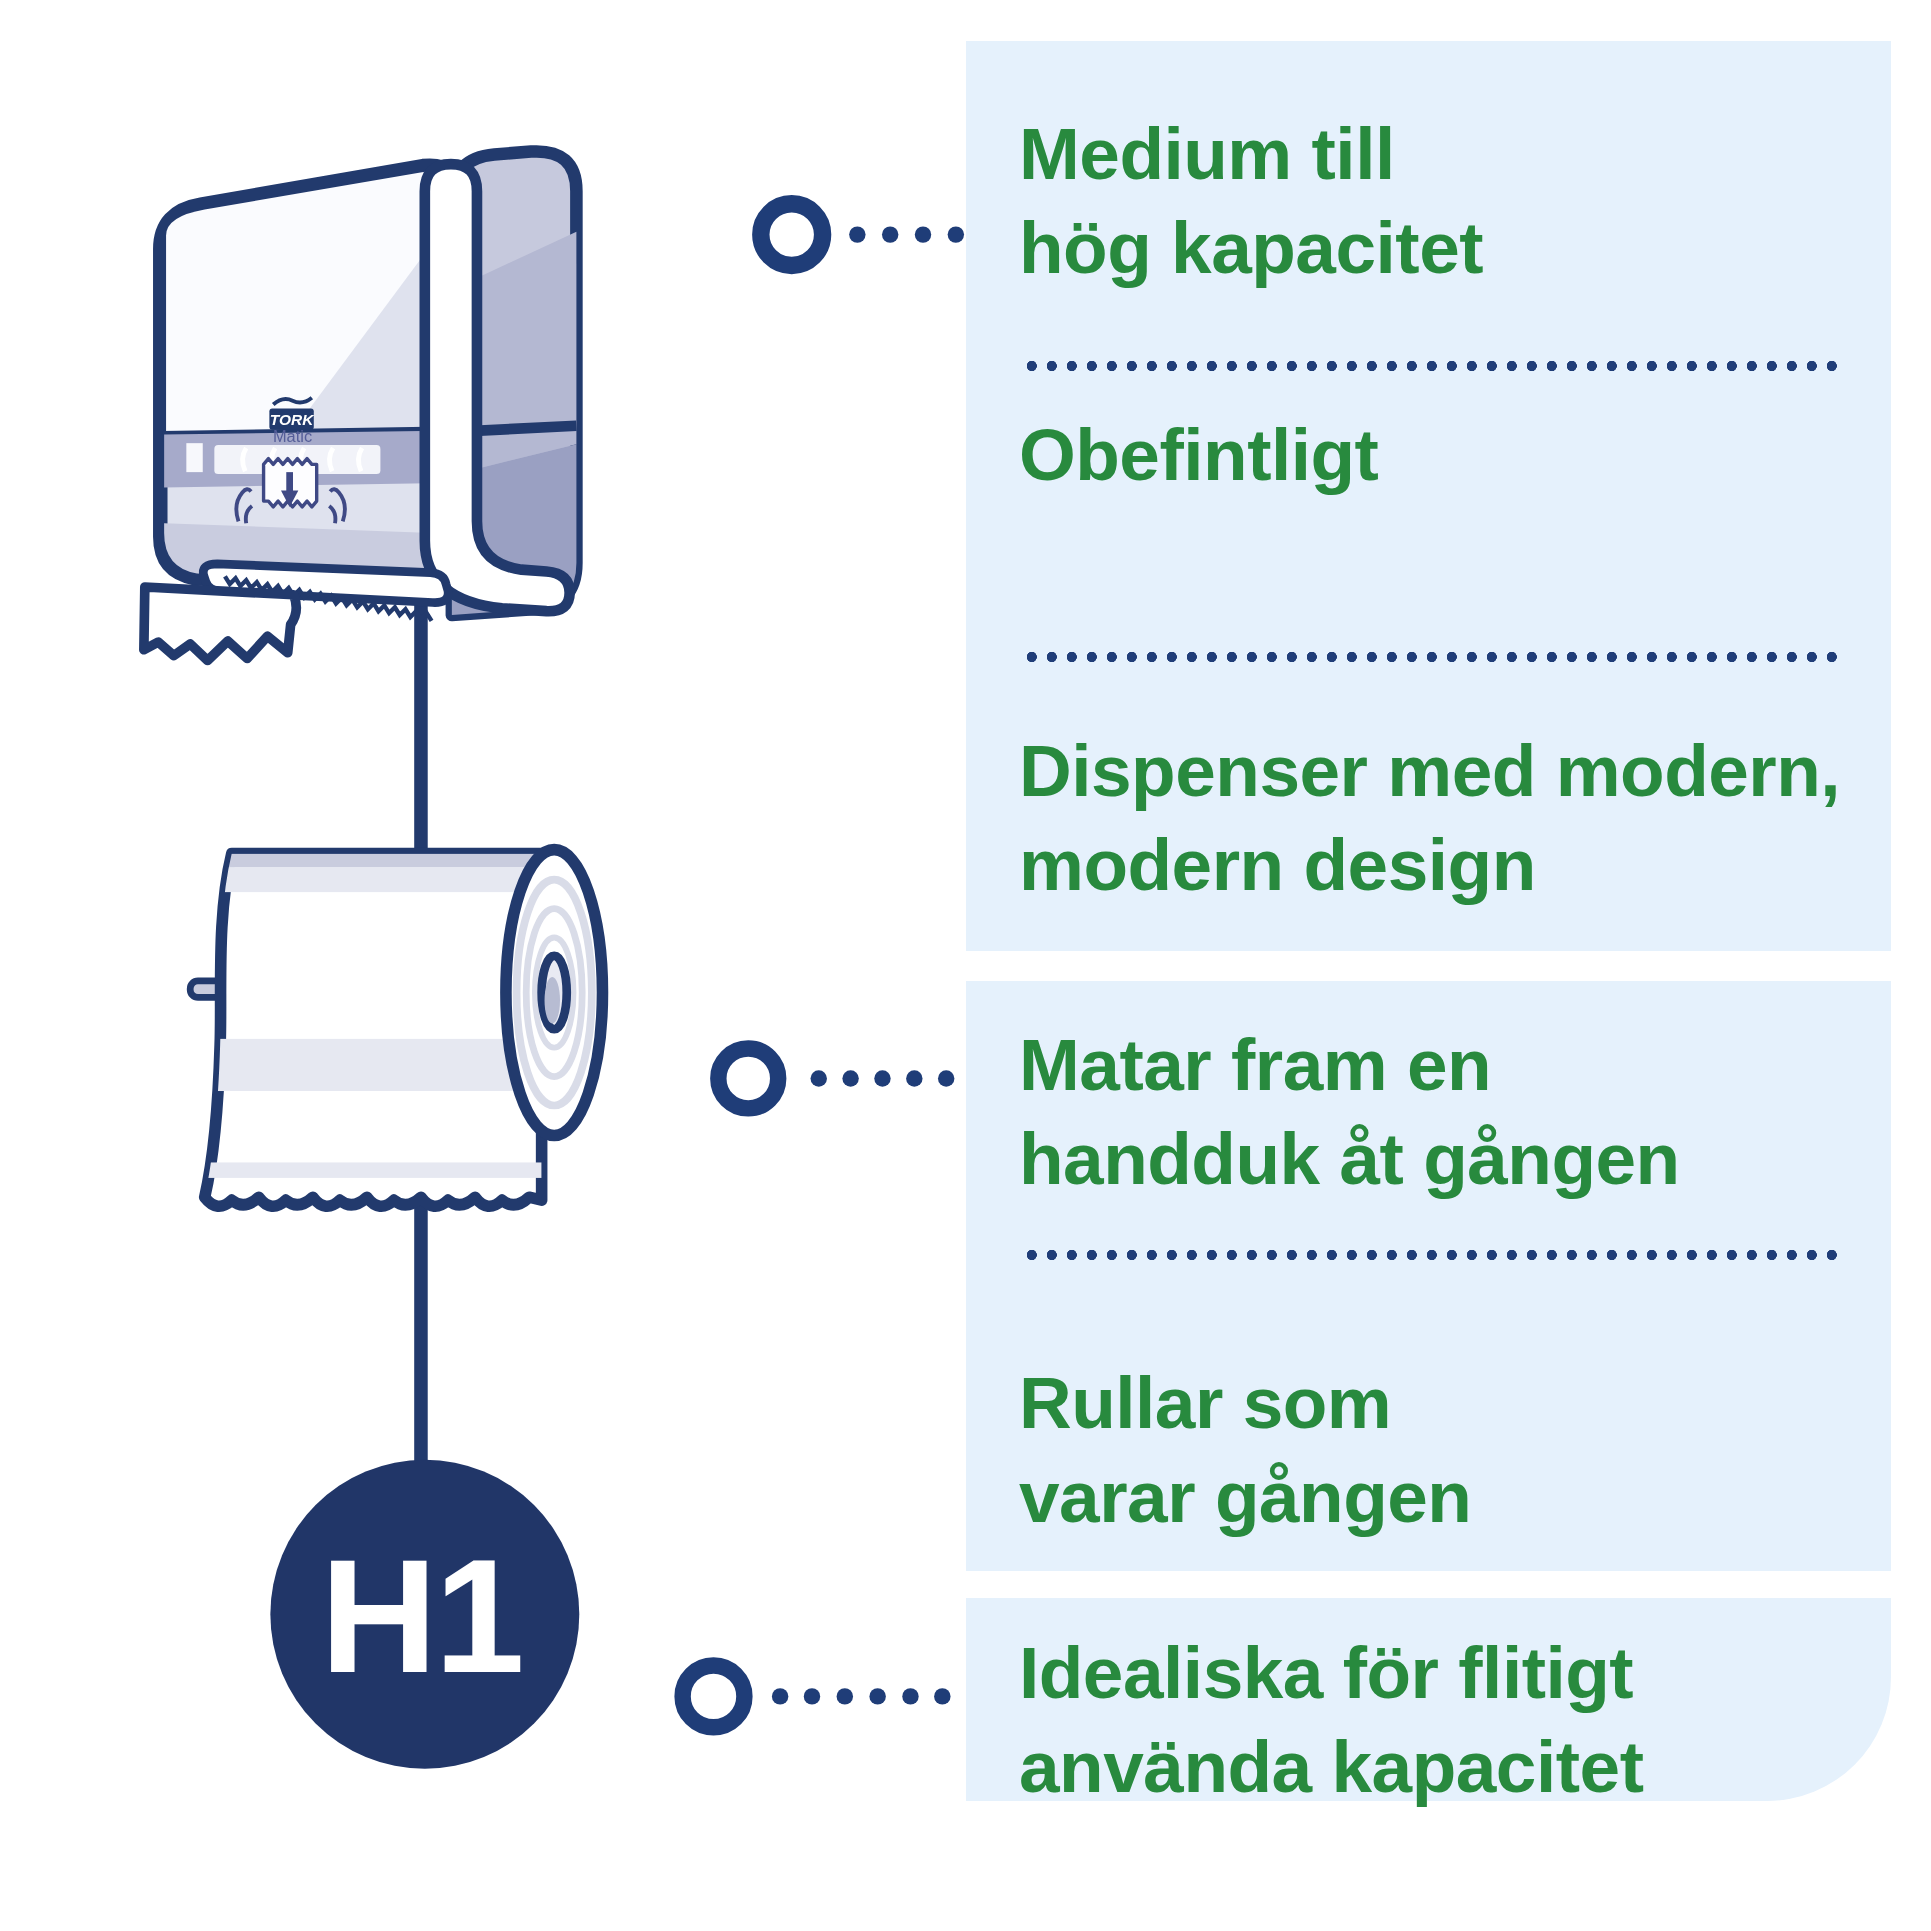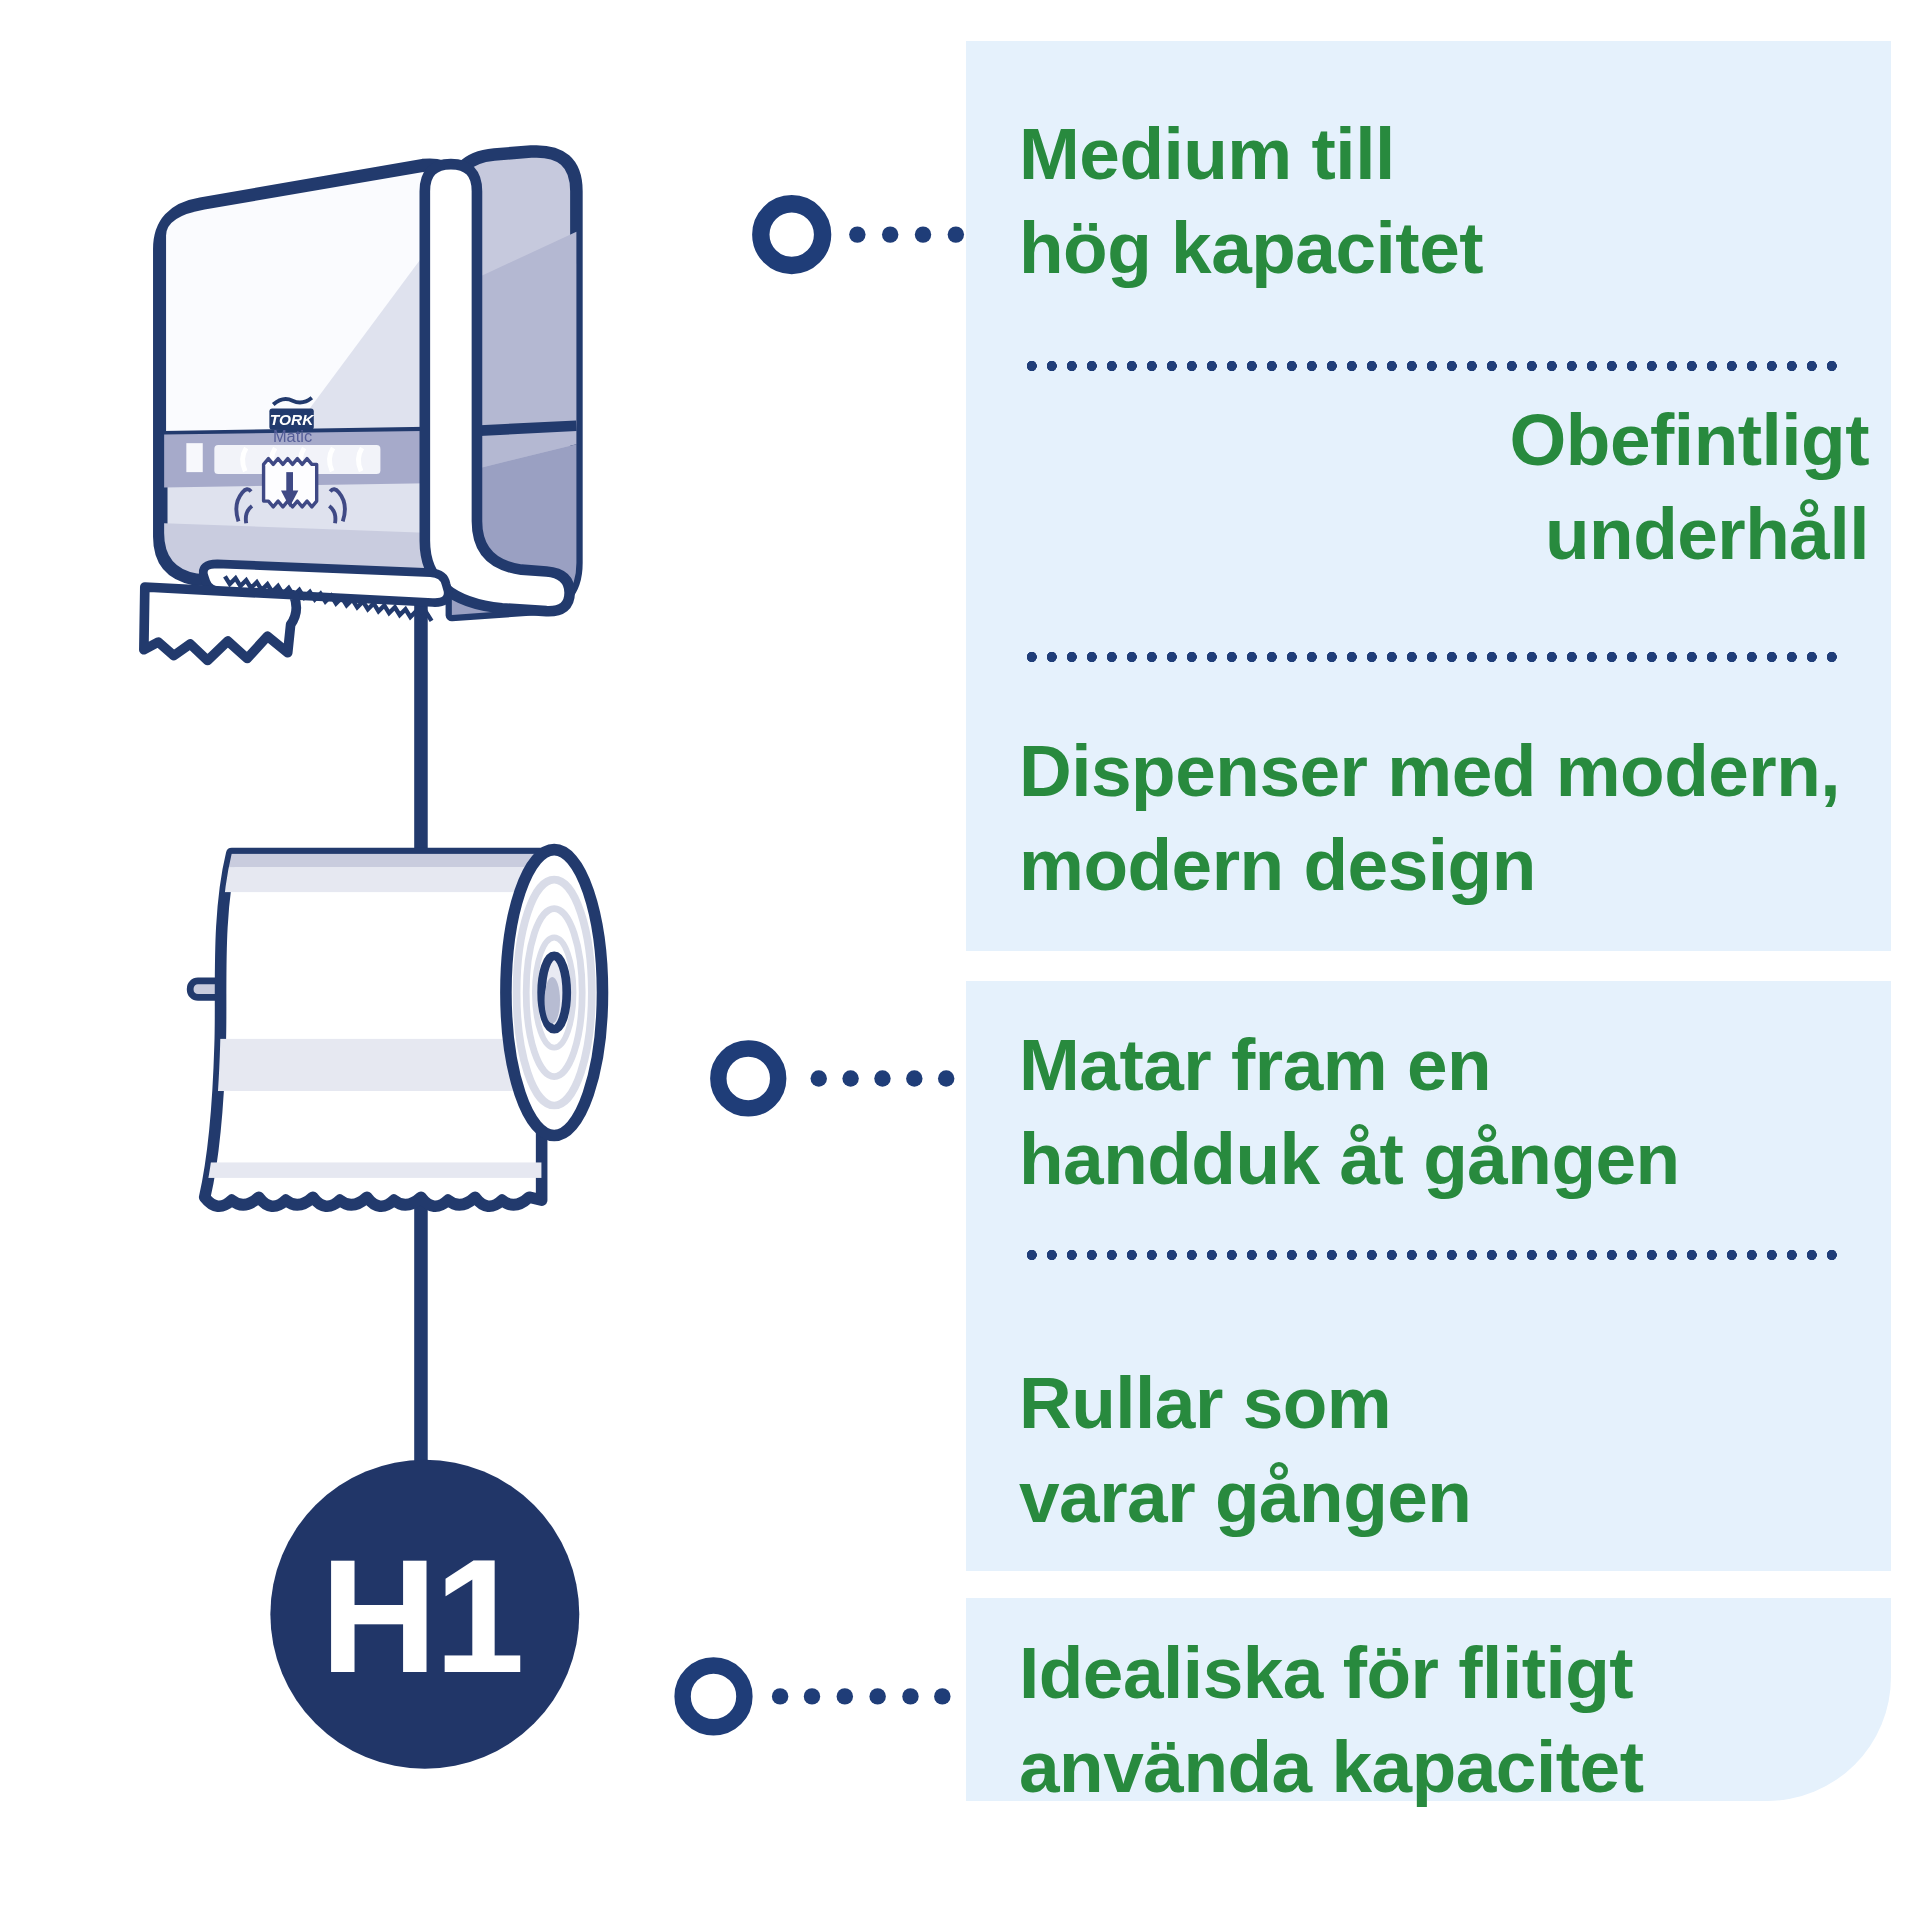--- a/index.html
+++ b/index.html
@@ -33,21 +33,21 @@
   .dotline{
     position:absolute;
     left:61px;
     width:819px;
     height:9.7px;
     background-image:radial-gradient(circle at 4.8px 4.8px, #1F3D78 4.8px, rgba(31,61,120,0) 5.3px);
     background-size:20px 9.7px;
     background-repeat:repeat-x;
   }
   
-  #p1-b1{top:66px;}  #p1-d1{top:320px;} #p1-b2{top:352px;text-align:right;} #p1-d2{top:611px;} #p1-b3{top:683px;}
+  #p1-b1{top:66px;}  #p1-d1{top:320px;} #p1-b2{top:367px;} #p1-d2{top:611px;} #p1-b3{top:683px;}
   #p2-b1{top:37px;}  #p2-d1{top:269px;} #p2-b2{top:375px;}
   #p3-b1{top:28px;}
   svg text.brand{font-family:"Liberation Sans", sans-serif;font-weight:bold;font-style:italic;}
   svg text.small{font-family:"Liberation Sans", sans-serif;}
   svg text.badge{font-family:"Liberation Sans", sans-serif;font-weight:bold;letter-spacing:-3px;}
 </style>
 </head>
 <body>
 
 <div id="canvas">
@@ -187,21 +187,20 @@
   </svg>
 
   <div class="panel" id="panel-1">
     <div class="block" id="p1-b1">
       <div>Medium till</div>
       <div>hög kapacitet</div>
     </div>
     <div class="dotline" id="p1-d1"></div>
     <div class="block" id="p1-b2">
       <div>Obefintligt</div>
-      <div>underhåll</div>
     </div>
     <div class="dotline" id="p1-d2"></div>
     <div class="block" id="p1-b3">
       <div>Dispenser med modern,</div>
       <div>modern design</div>
     </div>
   </div>
 
   <div class="panel" id="panel-2">
     <div class="block" id="p2-b1">

